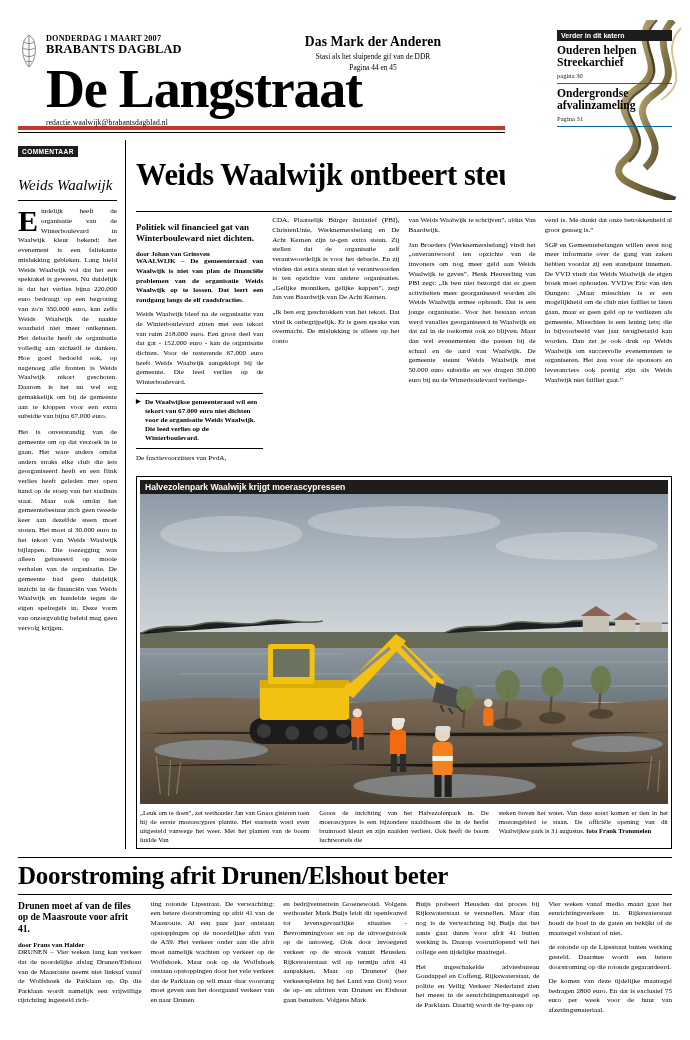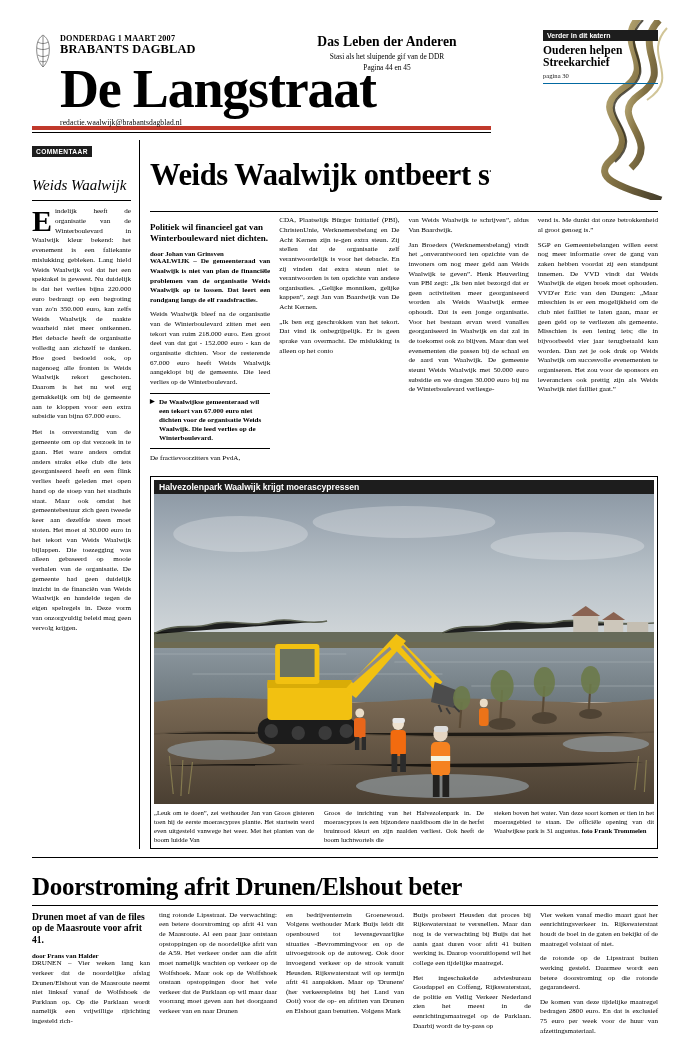--- a/index.html
+++ b/index.html
@@ -6,21 +6,21 @@
   html, body { margin: 0; padding: 0; }
   body {
     width: 690px;
     height: 1040px;
     background: #ffffff;
     font-family: "Liberation Serif", serif;
     color: #000;
     overflow: hidden;
     position: relative;
   }
-  .page { position: relative; width: 690px; height: 1040px; padding: 0 32px; }
+  .page { position: relative; width: 690px; height: 1040px; padding: 0 18px; }
 
   
   .masthead { position: relative; height: 120px; }
   .logo-left { position: absolute; left: 0; top: 34px; width: 180px; display: flex; gap: 6px; }
   .crest { width: 22px; height: 34px; position: relative; flex: none; }
   .crest-lines { width: 22px; height: 34px; }
   .paper-names { font-family: "Liberation Serif", serif; line-height: 1.12; }
   .paper-date { font-size: 8.2px; letter-spacing: 0.2px; font-weight: bold; }
   .paper-brand { font-size: 12.4px; font-weight: bold; letter-spacing: 0.2px; }
 
@@ -78,21 +78,21 @@
   .photo-caption-bar { background: #1d1d1d; color: #fff; font-size: 8.6px; font-weight: bold;
     font-family: "Liberation Sans", sans-serif; padding: 2px 5px; }
   .photo { width: 100%; height: 310px; display: block; }
 
   .photo-caption { display: flex; gap: 10px; margin-top: 5px; font-size: 6.7px; line-height: 1.32; text-align: justify; }
   .photo-caption > div { flex: 1; }
   .credit { font-weight: bold; }
 
   
   .bottom-rule-top { height: 1px; background: #000; margin-top: 8px; }
-  .bottom-head { font-size: 25px; font-weight: bold; letter-spacing: -0.3px; margin-top: 16px; line-height: 1.0; }
+  .bottom-head { font-size: 25px; font-weight: bold; letter-spacing: -0.3px; margin-top: 5px; line-height: 1.0; }
   .bottom-rule { height: 1px; background: #000; margin-top: 6px; }
   .bottom-grid { display: flex; gap: 9px; margin-top: 5px; }
   .bottom-grid > div { flex: 1; }
   .bottom-deck { font-size: 9.6px; font-weight: bold; line-height: 1.2; }
   .small-by { font-size: 6.8px; font-weight: bold; margin-top: 7px; }
 </style>
 </head>
 <body>
 
 <div class="page">
@@ -112,21 +112,21 @@
           </g>
         </svg>
       </div>
       <div class="paper-names">
         <div class="paper-date">DONDERDAG 1 MAART 2007</div>
         <div class="paper-brand">BRABANTS DAGBLAD</div>
       </div>
     </div>
 
     <div class="center-head">
-      <div class="ch-title">Das Leben der Anderen</div>
+      <div class="ch-title">Das Mark der Anderen</div>
       <div class="ch-sub">Stasi als het sluipende gif van de DDR</div>
       <div class="ch-page">Pagina 44 en 45</div>
     </div>
 
     <div class="ribbon">
       <svg width="185" height="180" viewBox="0 0 185 180" xmlns="http://www.w3.org/2000/svg">
         <defs>
           <linearGradient id="rb" x1="0" y1="0" x2="1" y2="1">
             <stop offset="0" stop-color="#d9c98f"></stop>
               <stop offset="0.5" stop-color="#7d6b3a"></stop>
@@ -146,20 +146,24 @@
         </g>
       </svg>
     </div>
 
     <div class="right-col">
       <div class="rc-bar">Verder in dit katern</div>
       <div class="rc-item">
         <div class="rc-item-title">Ouderen helpen Streekarchief</div>
         <div class="rc-item-page">pagina 30</div>
       </div>
+      <div class="rc-item">
+        <div class="rc-item-title">Ondergrondse afvalinzameling</div>
+        <div class="rc-item-page">Pagina 31</div>
+      </div>
     </div>
 
     <div class="title-block" style="position:absolute; left:0; top:62px; width:420px;margin-left:28px;">
       <div class="big-title">De Langstraat</div>
       <div class="email">redactie.waalwijk@brabantsdagblad.nl</div>
     </div>
   </div>
 
   <div class="rule-thick"></div>
   <div class="rule-thin"></div>

